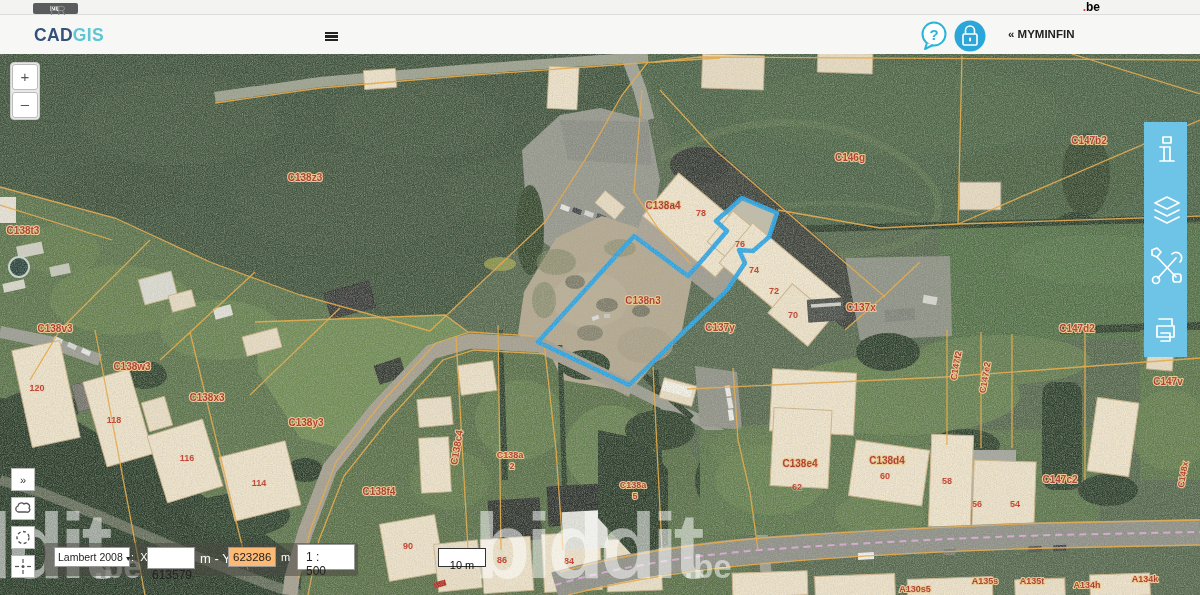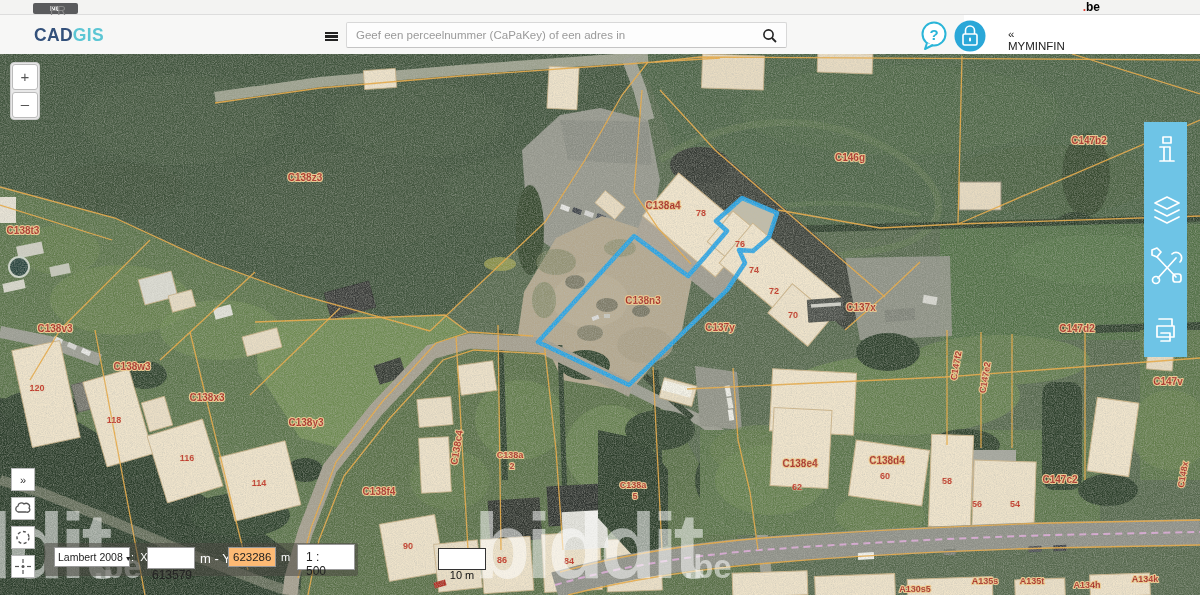--- a/index.html
+++ b/index.html
@@ -1,48 +1,41 @@
 <!DOCTYPE html>
 <html><head><meta charset="utf-8"><style>
 *{margin:0;padding:0;box-sizing:border-box}
 body{width:1200px;height:595px;overflow:hidden;font-family:'Liberation Sans',sans-serif;position:relative;background:#fff}
 #topbar{position:absolute;left:0;top:0;width:1200px;height:15px;background:#f3f3f2;border-bottom:1px solid #ddd}
-#hdr{position:absolute;left:0;top:15px;width:964px;height:39px;background:#f7f7f6}
+#hdr{position:absolute;left:0;top:15px;width:1200px;height:39px;background:#f7f7f6}
 #map{position:absolute;left:0;top:54px;width:1200px;height:541px}
 .btn{position:absolute;background:#fff;border:1px solid #bbb;color:#444;text-align:center}
 </style></head><body>
 <div id="topbar">
  <span style="position:absolute;left:33px;top:3px;background:#5a5b5d;color:#fff;font-size:8px;font-weight:bold;padding:1px 17px;border-radius:2px">NL</span>
  <span style="position:absolute;left:50px;top:4px;color:#888;font-size:12px">FR</span>
  <span style="position:absolute;right:100px;top:0px;font-size:12px;font-weight:bold;color:#000"><span style="color:#e03c31">.</span>be</span>
 </div>
 <div id="hdr">
  <span style="position:absolute;left:34px;top:10px;font-size:17.5px;font-weight:bold;letter-spacing:.3px"><span style="color:#33517b">CAD</span><span style="color:#5cc6d4">GIS</span></span>
  <div style="position:absolute;left:325px;top:17px;width:13px;height:9px;border-top:2.5px solid #222;border-bottom:2.5px solid #222">
       <div style="margin-top:1px;height:2.5px;background:#222"></div>
     </div>
- <div style="position:absolute;left:346px;top:7px;width:441px;height:26px;background:#fdfdfd;border:1px solid #d8d8d8;border-bottom:1px solid #c4c4c4;border-radius:2px">
-   <span style="position:absolute;left:9px;top:6px;color:#9a9a9a;font-size:11.5px">Geef een perceelnummer (CaPaKey) of een adres in</span>
-   <svg style="position:absolute;right:8px;top:5px" width="16" height="16" viewBox="0 0 16 16">
-        <circle cx="6.5" cy="6.5" r="4.6" fill="none" stroke="#222" stroke-width="1.6"></circle>
-        <line x1="10" y1="10" x2="14" y2="14" stroke="#222" stroke-width="1.8"></line>
-      </svg>
- </div>
  <svg style="position:absolute;left:920px;top:5px" width="30" height="32" viewBox="0 0 30 32">
    <circle cx="14" cy="14" r="11.5" fill="#fff" stroke="#2ab5d8" stroke-width="2"></circle>
    <path d="M7,23 L5,29 L13,25" fill="#fff" stroke="#2ab5d8" stroke-width="2" stroke-linejoin="round"></path>
    <text x="14" y="20" text-anchor="middle" style="font:bold 15px 'Liberation Sans',sans-serif;fill:#2ab5d8">?</text>
  </svg>
  <svg style="position:absolute;left:953px;top:4px" width="34" height="34" viewBox="0 0 34 34">
    <circle cx="17" cy="17" r="15.5" fill="#2aa7d8"></circle>
    <rect x="10" y="15" width="14" height="11" rx="1.5" fill="none" stroke="#fff" stroke-width="1.6"></rect>
    <path d="M12.5,15 v-3.5 a4.5,4.5 0 0 1 9,0 V15" fill="none" stroke="#fff" stroke-width="1.6"></path>
    <rect x="16" y="18.5" width="2" height="4" rx="1" fill="#fff"></rect>
  </svg>
- <span style="position:absolute;left:1008px;top:13px;font-size:11.5px;font-weight:normal;color:#222">« MYMIN<span>FIN</span></span>
+ <span style="position:absolute;left:1008px;top:13px;font-size:11.5px;font-weight:bold;color:#222">« MYMIN<span>FIN</span></span>
 </div>
 <div id="map">
 <svg width="1200" height="541" viewBox="0 54 1200 541" style="display:block">
 <defs>
         <filter id="nz" x="0%" y="0%" width="100%" height="100%">
 <feTurbulence type="fractalNoise" baseFrequency="0.9" numOctaves="2" seed="11" stitchTiles="stitch"></feTurbulence>
 <feColorMatrix type="matrix" values="0 0 0 0 0.5  0 0 0 0 0.5  0 0 0 0 0.45  0.9 0.9 0.9 0 -1.05"></feColorMatrix>
 </filter>
       </defs>
 <rect x="0" y="54" width="1200" height="541" fill="#55684d"></rect>
@@ -317,21 +310,21 @@
 
 <div style="position:absolute;left:44px;top:489px;width:314px;height:33px;background:rgba(75,73,66,.55);border-radius:2px"></div>
 <div style="position:absolute;left:54px;top:493px;width:76px;height:20px;background:#fff;border:1px solid #999;font-size:10.5px;color:#222;padding:3px 0 0 3px;white-space:nowrap">Lambert 2008<span style="font-size:7px"> ▼</span></div>
 <span style="position:absolute;left:131px;top:497px;color:#fff;font-size:11px">:&nbsp; X</span>
 <div style="position:absolute;left:147px;top:493px;width:48px;height:20px;background:#fff;border:1px solid #999;font-size:12px;color:#222;padding:20px 0 0 4px">613579</div>
 <span style="position:absolute;left:200px;top:497px;color:#fff;font-size:13px">m - Y</span>
 <div style="position:absolute;left:228px;top:493px;width:48px;height:20px;background:#fdba74;border:1px solid #999;font-size:11.5px;color:#222;padding:3px 16px 0 4px">623286</div>
 <span style="position:absolute;left:281px;top:497px;color:#fff;font-size:11px">m</span>
 <div style="position:absolute;left:297px;top:490px;width:58px;height:26px;background:#fff;border:1px solid #999;font-size:12px;color:#222;padding:5px 12px 0 8px">1 : 500</div>
 
-<div style="position:absolute;left:438px;top:494px;width:48px;height:19px;background:#fff;border:1.5px solid #333;font-size:11px;color:#111;text-align:center;padding-top:20px">10 m</div>
+<div style="position:absolute;left:438px;top:494px;width:48px;height:19px;background:#fff;border:1.5px solid #333;font-size:11px;color:#111;text-align:center;padding-top:10px">10 m</div>
 
 <div style="position:absolute;left:1144px;top:68px;width:43px;height:235px;background:#6ec4e6">
 <svg width="43" height="235" viewBox="0 0 43 235" fill="none" stroke="#fff">
  <g stroke-width="1.7" stroke-linecap="round" stroke-linejoin="round">
   <rect x="19" y="15" width="8" height="6"></rect>
   <path d="M16,25 h10 v14 h4 M16,39 h14 M20,25 v14"></path>
   <path d="M11,81 l12,-6 l12,6 l-12,6 z M11,88 l12,6 l12,-6 M11,95 l12,6 l12,-6"></path>
   <line x1="13" y1="135" x2="32" y2="155"></line>
   <path d="M13,135 l-5,-2 0,-5 5,-2 4,4 z"></path>
   <rect x="29" y="152" width="8" height="8" rx="2.5"></rect>

